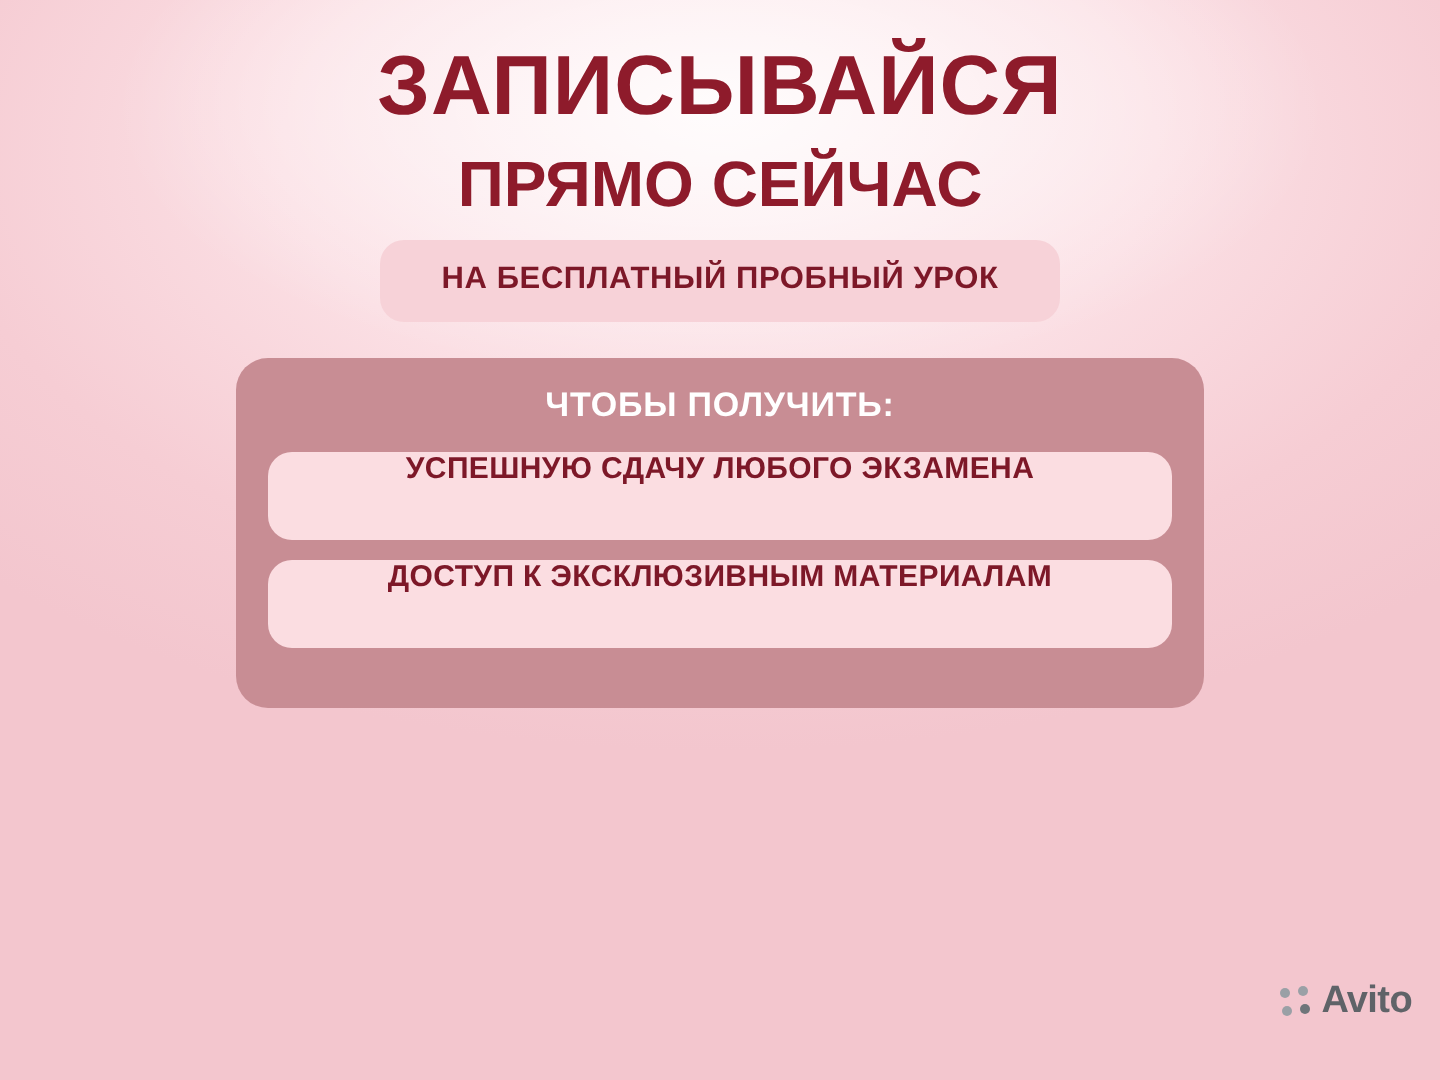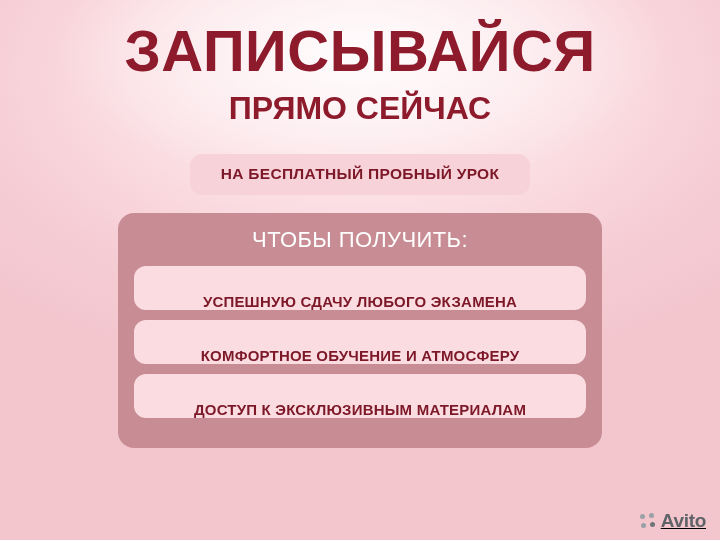--- a/index.html
+++ b/index.html
@@ -34,41 +34,41 @@
     z-index: 2;
     width: 100%;
     height: 100%;
   }
 
   .headline {
     text-align: center;
     color: #8e1b2b;
     font-weight: bold;
     letter-spacing: 0.5px;
-    font-size: 58px;
+    font-size: 42px;
     line-height: 1;
     margin: 0;
     padding-top: 22px;
     text-transform: uppercase;
     white-space: nowrap;
   }
   .subheadline {
     text-align: center;
     color: #8e1b2b;
     font-weight: bold;
     font-size: 32px;
     line-height: 1;
     margin: 0;
     padding-top: 12px;
     text-transform: uppercase;
     white-space: nowrap;
   }
 
   .pill {
-    margin: 30px auto 0 auto;
+    margin: 12px auto 0 auto;
     width: 340px;
     background: #f7d2d8;
     border-radius: 12px;
     text-align: center;
     padding: 11px 10px 12px 10px;
     box-sizing: border-box;
   }
   .pill-text {
     color: #7d1828;
     font-weight: bold;
@@ -82,56 +82,55 @@
     margin: 18px auto 0 auto;
     width: 484px;
     background: #c88d94;
     border-radius: 16px;
     padding: 14px 16px 18px 16px;
     box-sizing: border-box;
   }
   .card-title {
     text-align: center;
     color: #ffffff;
-    font-weight: normal;
-    font-size: 22px;
+    font-weight: bold;
+    font-size: 17px;
     letter-spacing: 0.4px;
     text-transform: uppercase;
     margin-bottom: 13px;
   }
   .benefit {
     background: #fbdde1;
     border-radius: 12px;
     height: 44px;
     display: flex;
-    align-items: flex-end;
+    align-items: flex-start;
     justify-content: center;
     margin-bottom: 10px;
   }
   .benefit:last-child {
     margin-bottom: 12px;
   }
   .benefit-text {
     color: #7d1828;
     font-weight: bold;
     font-size: 15px;
     letter-spacing: 0.2px;
     text-transform: uppercase;
     white-space: nowrap;
   }
 
   .watermark {
     position: absolute;
     right: 14px;
-    bottom: 8px;
+    bottom: 28px;
     display: flex;
     align-items: center;
     gap: 5px;
     z-index: 3;
-    text-decoration: underline;
   }
   .wm-dots {
     position: relative;
     width: 16px;
     height: 16px;
   }
   .wm-dots i {
     position: absolute;
     width: 5px;
     height: 5px;
@@ -163,23 +162,20 @@
       <div class="pill-text">НА БЕСПЛАТНЫЙ ПРОБНЫЙ УРОК</div>
     </div>
 
     <div class="card">
       <div class="card-title">ЧТОБЫ ПОЛУЧИТЬ:</div>
 
       <div class="benefit">
         <span class="benefit-text">УСПЕШНУЮ СДАЧУ ЛЮБОГО ЭКЗАМЕНА</span>
       </div>
       <div class="benefit">
-        <span class="benefit-text">КОМФОРТНОЕ ОБУЧЕНИЕ И АТМОСФЕРУ</span>
-      </div>
-      <div class="benefit">
         <span class="benefit-text">ДОСТУП К ЭКСКЛЮЗИВНЫМ МАТЕРИАЛАМ</span>
       </div>
     </div>
 
   </div>
 
   <div class="watermark">
     <span class="wm-dots">
       <i></i>
         <i></i>

